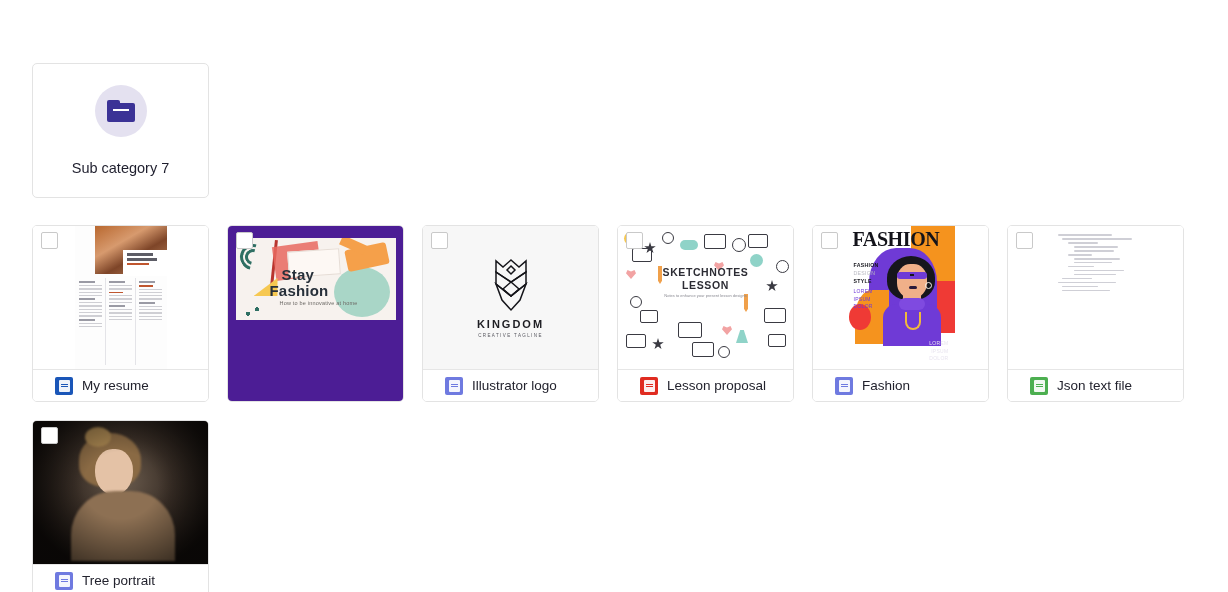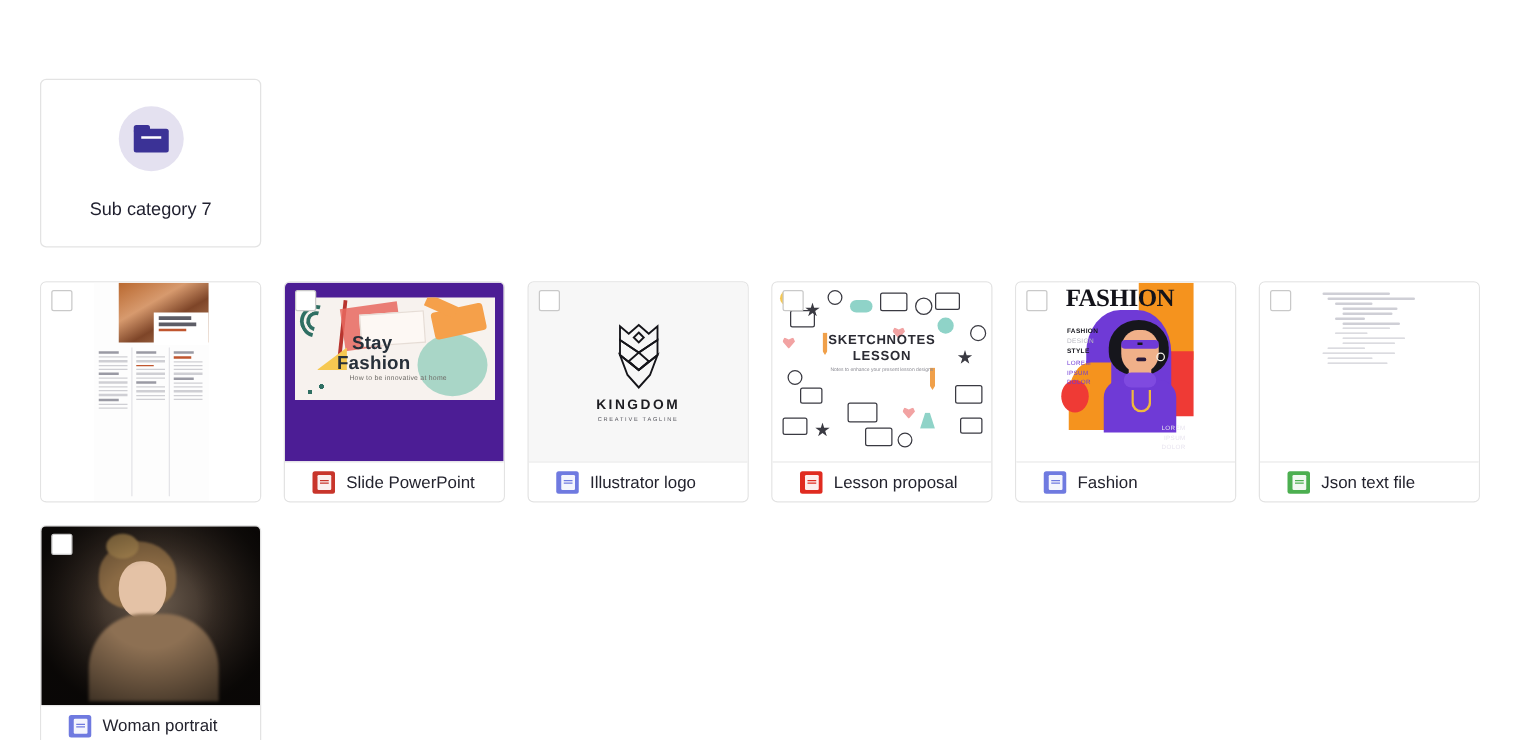--- a/index.html
+++ b/index.html
@@ -287,20 +287,29 @@
                   <span></span>
                   <span></span>
                   <span></span>
                   <span></span>
                   <span></span>
                 </div>
               </div>
             </div>
           </div>
         </div>
+        <div class="file-footer">
+          <span class="file-icon" style="background:#1a56b8;color:#1a56b8">
+            <span class="sheet">
+              <i></i>
+              <i></i>
+            </span>
+          </span>
+          <span class="file-name">My resume</span>
+        </div>
       </div>
       <div class="file-card">
         <div class="file-check"></div>
         <div class="thumb-area">
           <div class="tn tn-ppt">
             <div class="ppt-slide">
               <div class="ppt-blob"></div>
               <div class="ppt-arc"></div>
               <div class="ppt-arc2"></div>
               <div class="ppt-redline"></div>
@@ -308,29 +317,20 @@
               <div class="ppt-white"></div>
               <div class="ppt-or1"></div>
               <div class="ppt-or2"></div>
               <div class="ppt-yellow"></div>
               <div class="ppt-leaf"></div>
               <div class="ppt-t1">Stay</div>
               <div class="ppt-t2">Fashion</div>
               <div class="ppt-sub">How to be innovative at home</div>
             </div>
           </div>
-        </div>
-        <div class="file-footer">
-          <span class="file-icon" style="background:#c8352b;color:#c8352b">
-            <span class="sheet">
-              <i></i>
-              <i></i>
-            </span>
-          </span>
-          <span class="file-name">Slide PowerPoint</span>
         </div>
       </div>
       <div class="file-card">
         <div class="file-check"></div>
         <div class="thumb-area">
           <div class="tn tn-logo">
             <div class="logo-mark"><svg viewBox="0 0 46 54" width="46" height="54">
                 <g fill="none" stroke="#15151a" stroke-width="1.5">
                   <path d="M23 2 L31 9 L38 3 L38 14 L23 24 L8 14 L8 3 L15 9 Z"></path>
                   <path d="M8 14 L23 24 L38 14 L38 26 L23 38 L8 26 Z"></path>
@@ -490,18 +490,18 @@
             <div class="pt-shadow"></div>
           </div>
         </div>
         <div class="file-footer">
           <span class="file-icon" style="background:#6f7ae0;color:#6f7ae0">
             <span class="sheet">
               <i></i>
               <i></i>
             </span>
           </span>
-          <span class="file-name">Woman portrait</span>
+          <span class="file-name">Tree portrait</span>
         </div>
       </div>
     </div>
 
 </div>
 
 </body></html>

